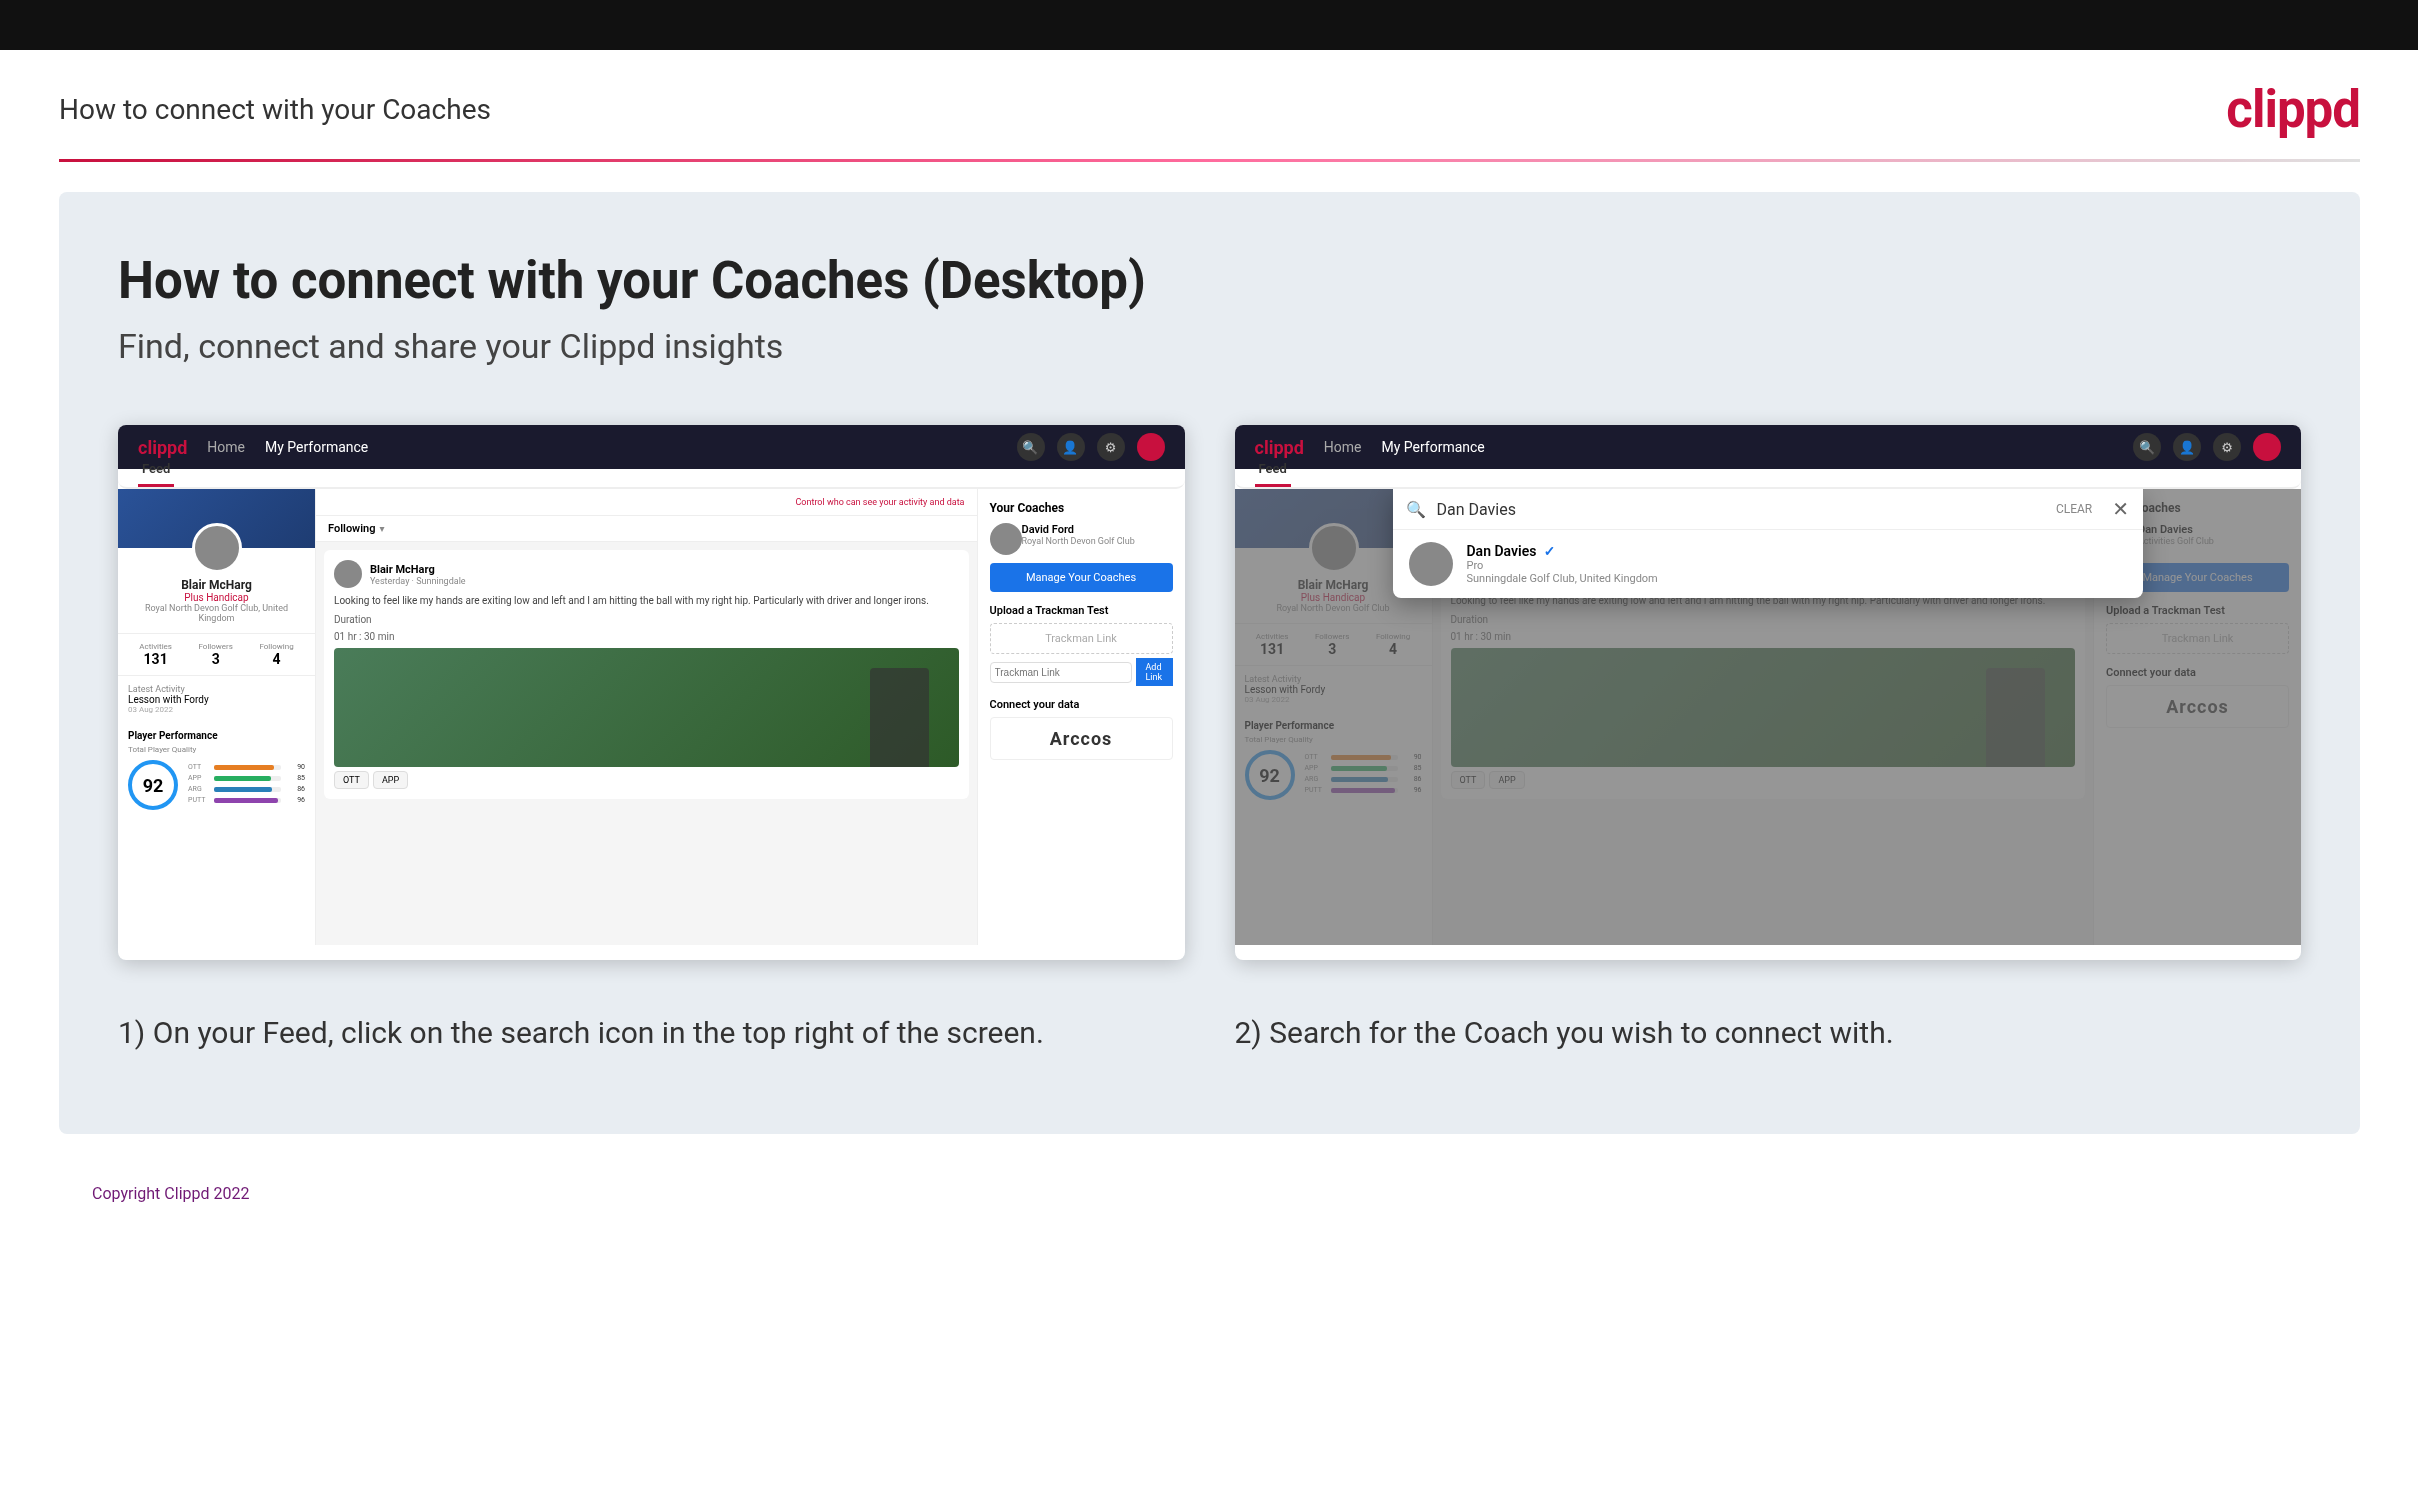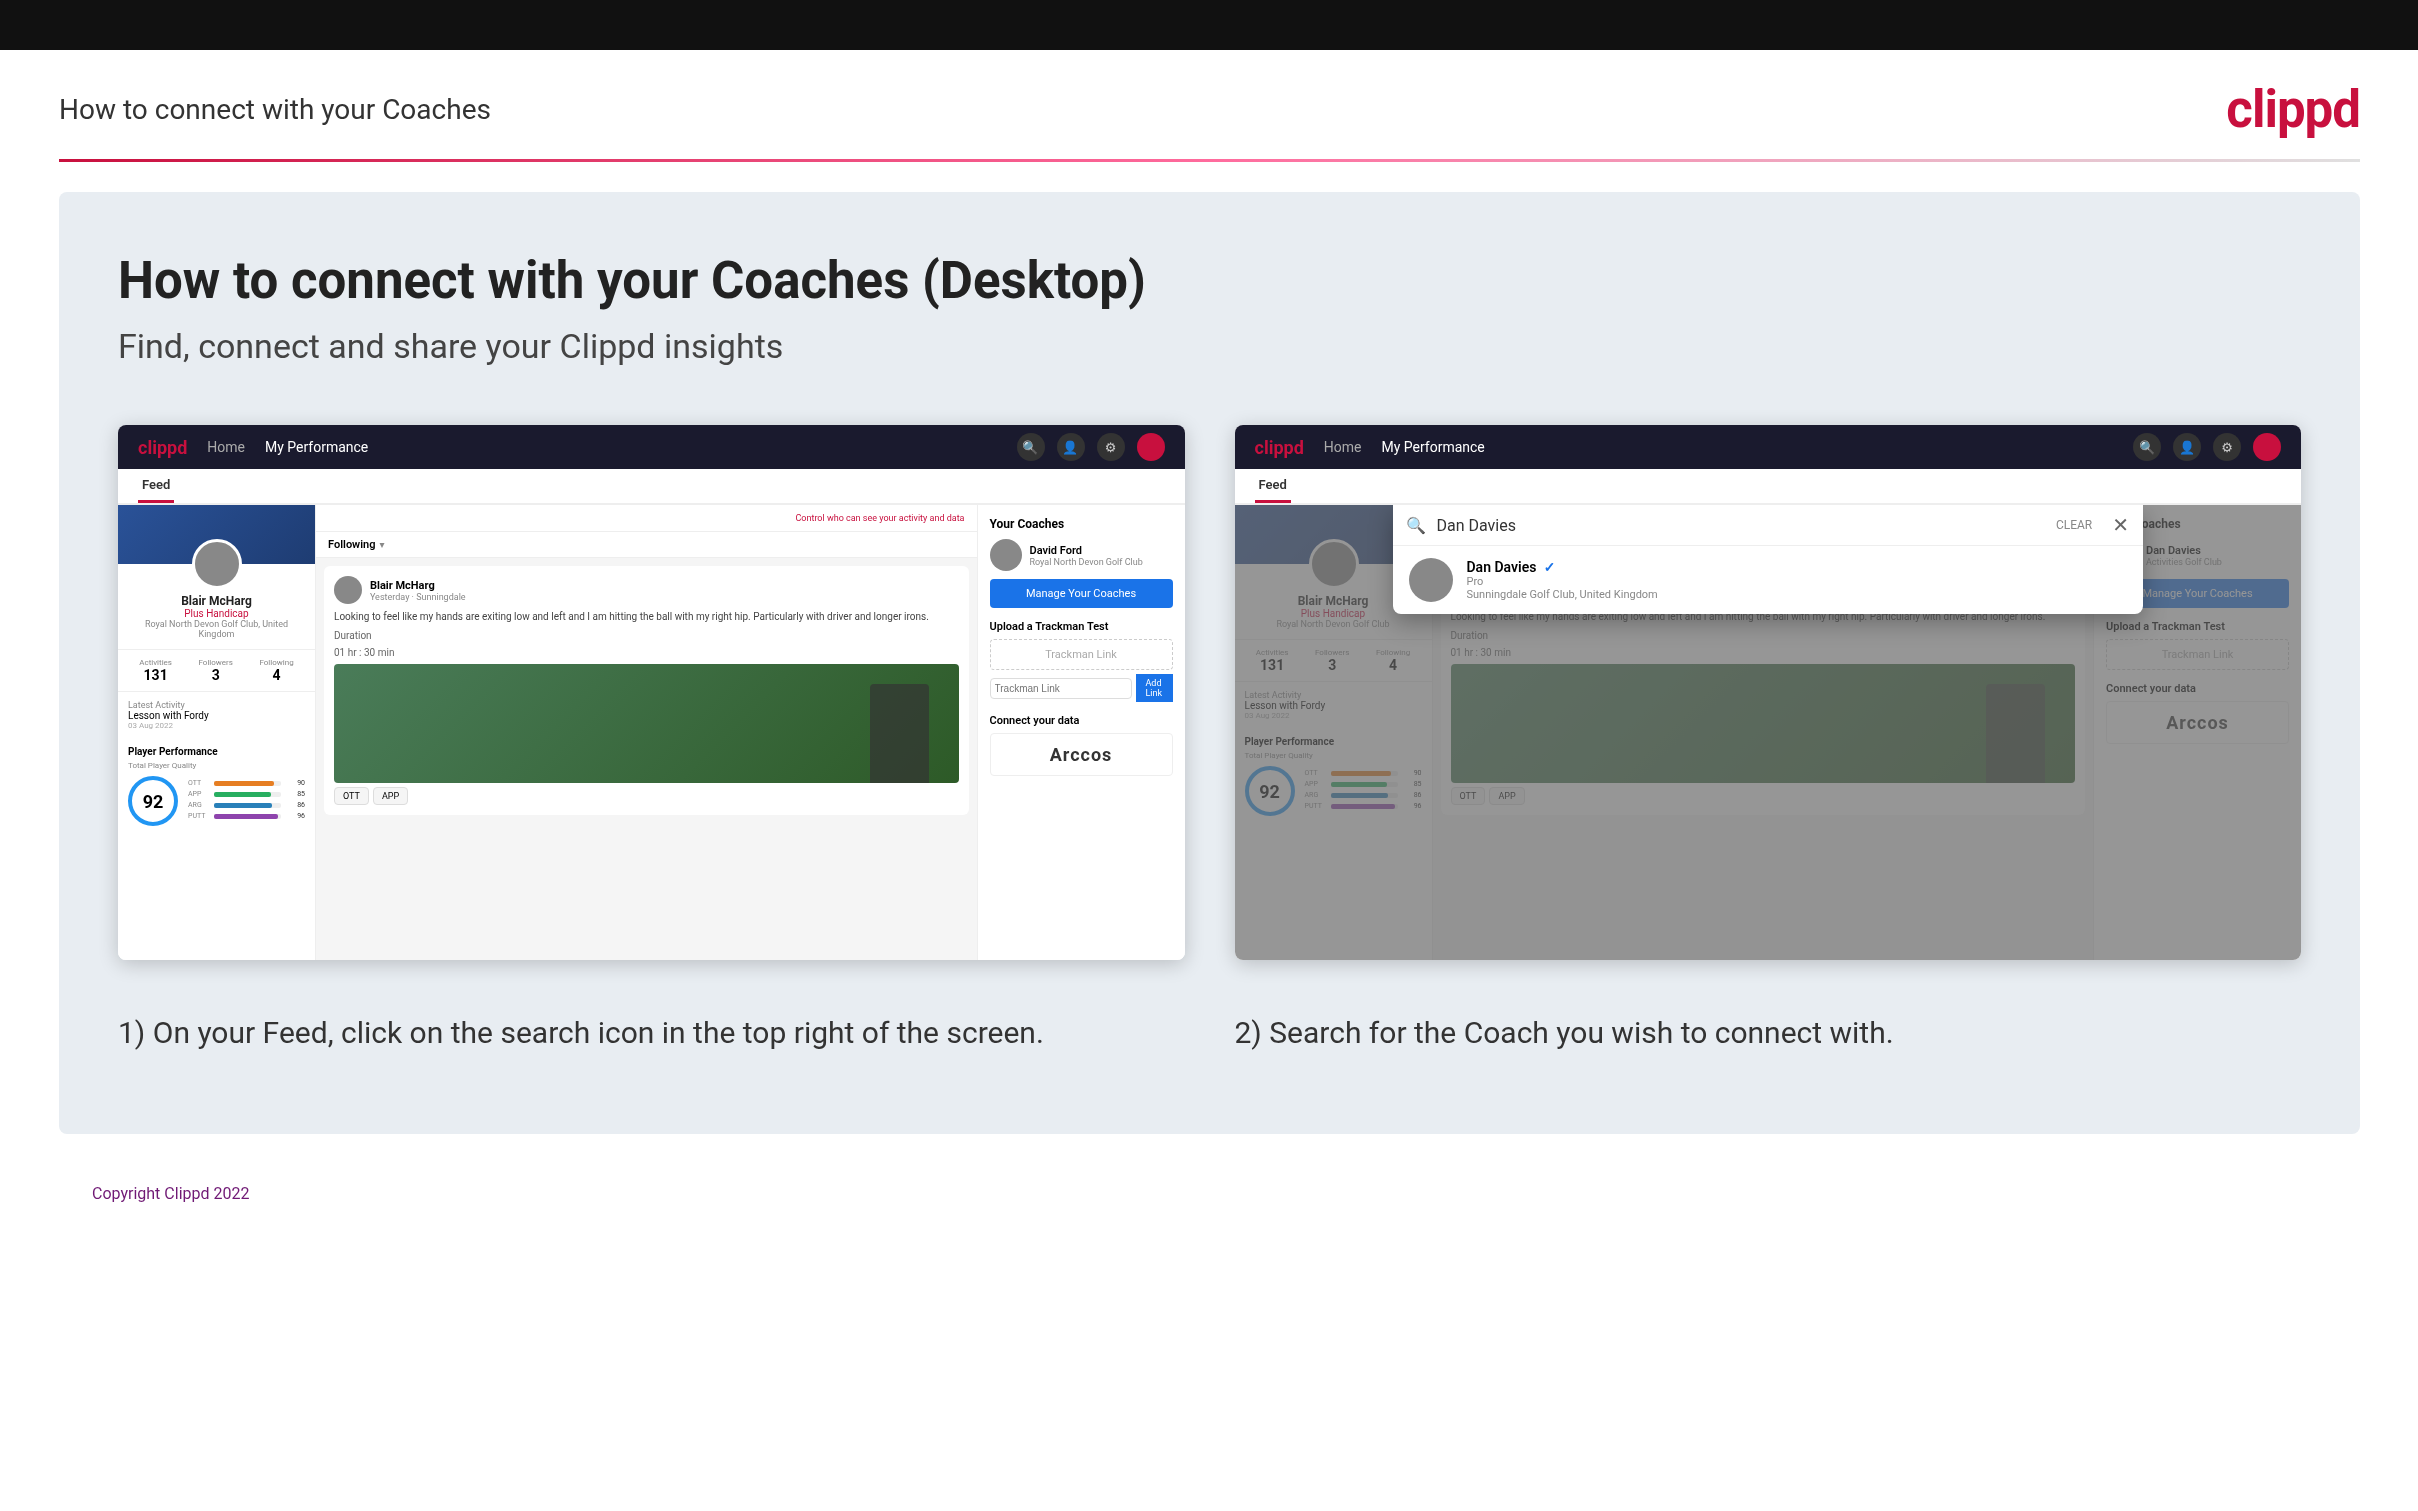--- a/index.html
+++ b/index.html
@@ -121,23 +121,24 @@
       width: 28px; height: 28px;
       border-radius: 50%;
       background: #c8103e;
     }
 
     
     .feed-tab-bar {
       background: #fff;
       border-bottom: 2px solid #eee;
       padding: 0 20px;
-      height: 36px;
+      height: 20px;
       display: flex;
       align-items: flex-end;
+      border-radius: 9px;
     }
     .feed-tab {
       font-size: 13px;
       color: #333;
       padding: 0 4px 8px 4px;
       border-bottom: 3px solid #c8103e;
       font-weight: 600;
     }
 
     
@@ -300,21 +301,21 @@
     
     .coaches-panel {
       width: 208px;
       background: #fff;
       border-left: 1px solid #eee;
       padding: 12px;
       overflow: hidden;
       flex-shrink: 0;
     }
     .coaches-title { font-size: 12px; font-weight: 700; margin-bottom: 8px; }
-    .coach-item { display: flex; align-items: center; gap: 8px; margin-bottom: 8px; }
+    .coach-item { display: flex; align-items: flex-start; gap: 0; margin-bottom: 8px; }
     .coach-avatar { width: 32px; height: 32px; border-radius: 50%; background: #888; flex-shrink: 0; }
     .coach-name { font-size: 11px; font-weight: 600; }
     .coach-club { font-size: 9px; color: #888; }
     .manage-btn {
       width: 100%;
       padding: 8px;
       background: #1a73e8;
       color: #fff;
       border-radius: 4px;
       font-size: 11px;

